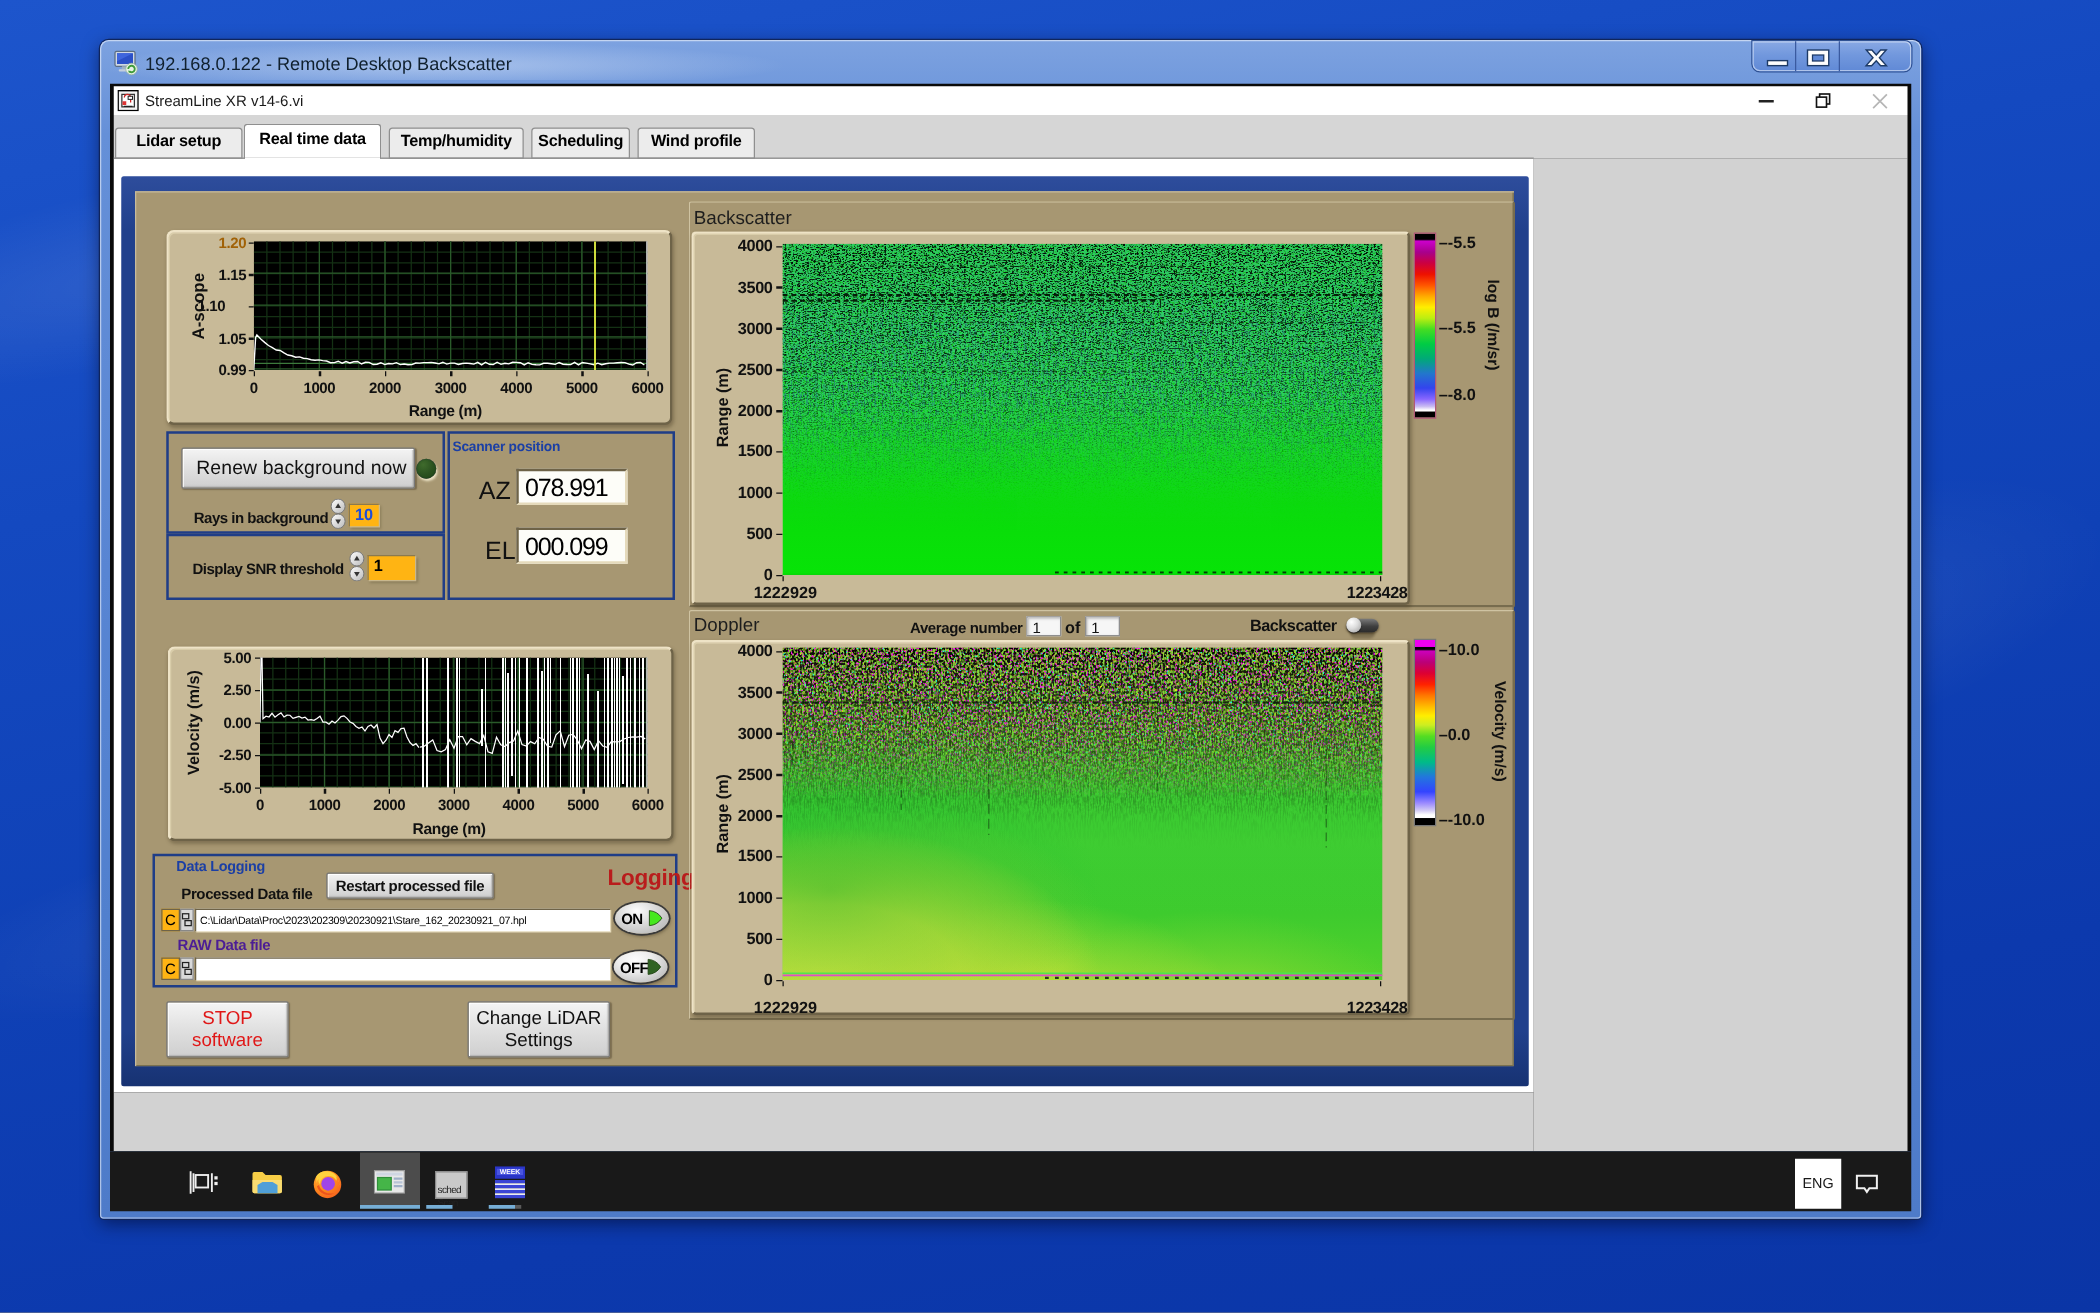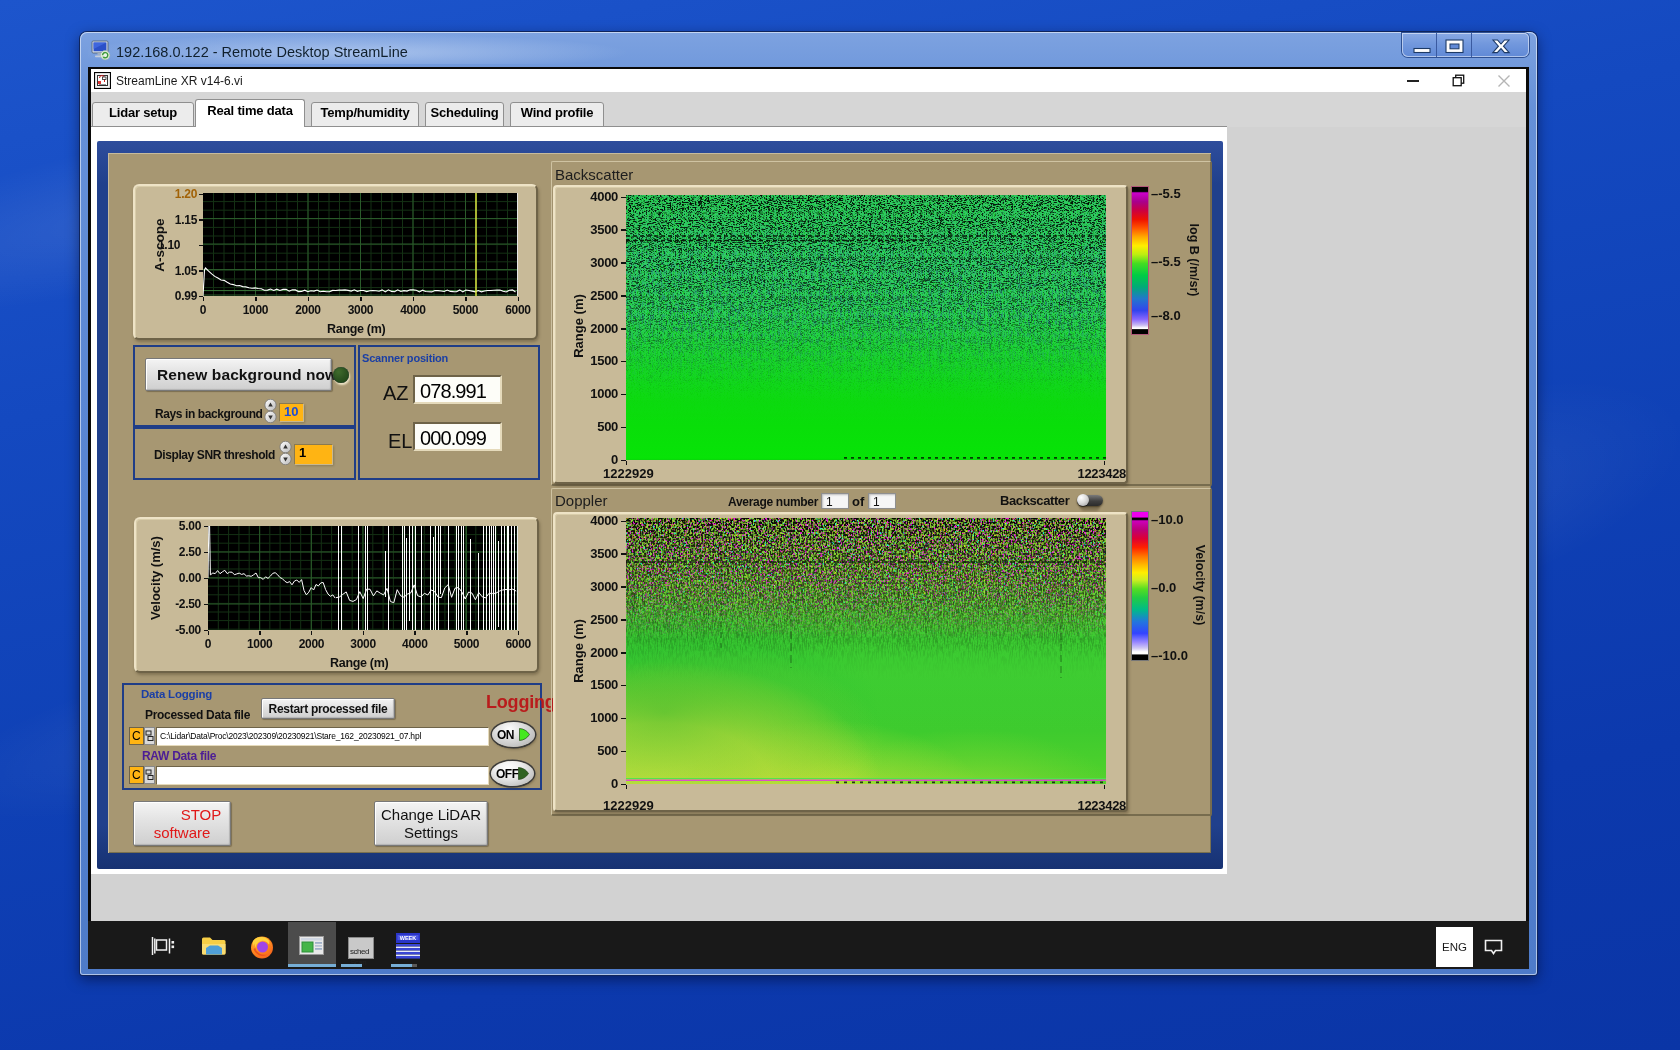--- a/index.html
+++ b/index.html
@@ -29,21 +29,21 @@
 <svg class="abs" style="left:91px;top:40px" width="20" height="21" viewBox="0 0 20 21">
   <rect x="1" y="1" width="16" height="12" rx="1.2" fill="#cfd8e4" stroke="#5a6d84" stroke-width="1"></rect>
   <rect x="2.6" y="2.6" width="12.8" height="8.6" fill="#2b50c8"></rect>
   <path d="M2.6 2.6 L15.4 2.6 L2.6 9 Z" fill="#3f66dd"></path>
   <rect x="6.5" y="13" width="5" height="2.4" fill="#9fb0c4"></rect>
   <rect x="4" y="15.4" width="10" height="1.8" rx="0.8" fill="#c3cedd"></rect>
   <circle cx="14.2" cy="15.2" r="4.6" fill="#e9f2e6" stroke="#9db89a" stroke-width="0.6"></circle>
   <path d="M11.6 15.2 a2.6 2.6 0 1 1 1.1 2.1" fill="none" stroke="#3f9c3a" stroke-width="1.5"></path>
   <path d="M12.2 18.4 l1.3-1.6 -2 -0.4 Z" fill="#3f9c3a"></path>
 </svg>
-<div class="abs" style="left:116px;top:44px;font-size:14.5px;color:#10202e;">192.168.0.122 - Remote Desktop StreamLine</div>
+<div class="abs" style="left:116px;top:44px;font-size:14.5px;color:#10202e;">192.168.0.122 - Remote Desktop Backscatter</div>
 
 <div class="abs" style="left:1402px;top:33px;width:127px;height:24px;border-radius:0 5px 6px 6px;
 background:linear-gradient(180deg,#89a9e4 0%,#7298dd 45%,#6089d6 100%);
 box-shadow:inset 0 0 0 1px rgba(255,255,255,0.5),0 0 0 1px #2f5193;"></div>
 <div class="abs" style="left:1436px;top:33px;width:1px;height:24px;background:#3a5aa0;"></div>
 <div class="abs" style="left:1471px;top:33px;width:1px;height:24px;background:#3a5aa0;"></div>
 <svg class="abs" style="left:1402px;top:33px" width="127" height="24" viewBox="0 0 127 24">
   <rect x="12" y="15.5" width="16" height="4" fill="#fdfdfd" stroke="#1d3a66" stroke-width="1.1"></rect>
   <g>
       <rect x="44" y="7" width="17" height="12.5" fill="#fdfdfd" stroke="#1d3a66" stroke-width="1.1"></rect>
@@ -189,21 +189,21 @@
 <div class="abs" style="left:465.0px;top:297px;width:1.5px;height:4px;background:#111;"></div>
 <div class="abs" style="left:445.5px;top:303px;font-size:12px;font-weight:bold;color:#111;white-space:nowrap;width:40px;text-align:center;letter-spacing:-0.3px;">5000</div>
 <div class="abs" style="left:517.5px;top:297px;width:1.5px;height:4px;background:#111;"></div>
 <div class="abs" style="left:498.0px;top:303px;font-size:12px;font-weight:bold;color:#111;white-space:nowrap;width:40px;text-align:center;letter-spacing:-0.3px;">6000</div>
 <div class="abs" style="left:327px;top:322px;font-size:12.5px;font-weight:bold;color:#111;white-space:nowrap;letter-spacing:-0.3px;">Range (m)</div>
 <div class="abs" style="left:159px;top:245px;font-size:13.5px;font-weight:bold;color:#111;white-space:nowrap;transform:translate(-50%,-50%) rotate(-90deg);">A-scope</div>
 <div class="abs" style="left:133px;top:345px;width:223px;height:82px;border:2px solid #1f3d87;"></div>
 <div class="abs" style="left:133px;top:427px;width:223px;height:53px;border:2px solid #1f3d87;"></div>
 <div class="abs" style="left:358px;top:345px;width:182px;height:135px;border:2px solid #1f3d87;"></div>
 <div class="abs" style="left:145px;top:358px;width:187px;height:33px;border-radius:2px;background:linear-gradient(180deg,#f4f4f4 0%,#e2e2e2 45%,#cfcfcf 100%);border:1px solid #787878;box-shadow:inset 1px 1px 0 #ffffff, inset -1px -1px 1px #b3b3b3, 1px 1px 1px rgba(70,60,40,0.45);"></div>
-<div class="abs" style="left:157px;top:366px;font-size:15.5px;font-weight:bold;color:#111;white-space:nowrap;letter-spacing:0.1px;">Renew background now</div>
+<div class="abs" style="left:157px;top:366px;font-size:15.5px;font-weight:normal;color:#111;white-space:nowrap;letter-spacing:0.1px;">Renew background now</div>
 <div class="abs" style="left:333px;top:367px;width:16px;height:16px;border-radius:50%;background:radial-gradient(circle at 35% 30%,#3f6b2c 0%,#2b5220 50%,#1d4314 100%);box-shadow:1px 2px 2px rgba(255,248,220,0.8), inset 0 0 1px #123;"></div>
 <div class="abs" style="left:155px;top:407px;font-size:12px;font-weight:bold;color:#111;white-space:nowrap;letter-spacing:-0.4px;">Rays in background</div>
 <svg class="abs" style="left:264px;top:399px" width="13" height="24" viewBox="0 0 13 24">
     <ellipse cx="6.5" cy="6" rx="5.6" ry="5.8" fill="url(#spg)" stroke="#777" stroke-width="0.8"></ellipse>
     <ellipse cx="6.5" cy="18" rx="5.6" ry="5.8" fill="url(#spg)" stroke="#777" stroke-width="0.8"></ellipse>
     <path d="M4.2 7.4 L8.8 7.4 L6.5 3.6 Z" fill="#333"></path>
     <path d="M4.2 16.6 L8.8 16.6 L6.5 20.4 Z" fill="#333"></path>
   </svg>
 <div class="abs" style="left:279px;top:403px;width:24px;height:18px;background:#ffb413;border-top:1px solid #8a7a50;border-left:1px solid #8a7a50;box-shadow:1px 1px 0 #c9b88e, 2px 2px 2px rgba(70,60,30,0.28);"></div><div class="abs" style="left:284px;top:404px;font-size:13px;font-weight:bold;color:#1d4ed8;white-space:nowrap;">10</div>
 <div class="abs" style="left:154px;top:448px;font-size:12px;font-weight:bold;color:#111;white-space:nowrap;letter-spacing:-0.4px;">Display SNR threshold</div>
@@ -359,21 +359,21 @@
     <rect x="1" y="1" width="5" height="4" fill="none" stroke="#222" stroke-width="1"></rect>
     <rect x="3" y="6.5" width="5" height="4" fill="none" stroke="#222" stroke-width="1"></rect>
   </svg><div class="abs" style="left:156px;top:766px;width:332px;height:18px;background:#ffffff;border-top:1px solid #6e6348;border-left:1px solid #6e6348;box-shadow:1px 1px 0 #e5dabb;"></div>
 <div class="abs" style="left:492px;top:722px;width:43px;height:25px;border-radius:50%;background:radial-gradient(ellipse at 40% 28%,#fdfdfd 0%,#dedede 38%,#ababab 100%);box-shadow:0 0 0 1.5px #3a3a3a, 1px 2px 3px rgba(60,50,30,0.55);"></div><div class="abs" style="left:497px;top:728px;font-size:12px;font-weight:bold;color:#000;white-space:nowrap;letter-spacing:-0.5px;">ON</div><svg class="abs" style="left:518px;top:727px" width="13" height="15" viewBox="0 0 13 15">
     <path d="M1.5 1.5 Q8 2 11.5 7.5 Q8 13 1.5 13.5 Z" fill="#45e81e" stroke="#224415" stroke-width="0.7"></path>
   </svg>
 <div class="abs" style="left:491px;top:761px;width:43px;height:25px;border-radius:50%;background:radial-gradient(ellipse at 40% 28%,#fdfdfd 0%,#ececec 38%,#ababab 100%);box-shadow:0 0 0 1.5px #3a3a3a, 1px 2px 3px rgba(60,50,30,0.55);"></div><div class="abs" style="left:496px;top:767px;font-size:12px;font-weight:bold;color:#000;white-space:nowrap;letter-spacing:-0.5px;">OFF</div><svg class="abs" style="left:517px;top:766px" width="13" height="15" viewBox="0 0 13 15">
     <path d="M1.5 1.5 Q8 2 11.5 7.5 Q8 13 1.5 13.5 Z" fill="#2f6322" stroke="#224415" stroke-width="0.7"></path>
   </svg>
 <div class="abs" style="left:133px;top:801px;width:98px;height:45px;border-radius:2px;background:linear-gradient(180deg,#f4f4f4 0%,#e2e2e2 45%,#cfcfcf 100%);border:1px solid #787878;box-shadow:inset 1px 1px 0 #ffffff, inset -1px -1px 1px #b3b3b3, 1px 1px 1px rgba(70,60,40,0.45);"></div>
-<div class="abs" style="left:133px;top:806px;font-size:15px;font-weight:normal;color:#e01818;white-space:nowrap;width:98px;text-align:center;margin-left:19px;">STOP</div>
+<div class="abs" style="left:133px;top:806px;font-size:15px;font-weight:normal;color:#e01818;white-space:nowrap;width:98px;text-align:center;">STOP</div>
 <div class="abs" style="left:133px;top:824px;font-size:15px;font-weight:normal;color:#e01818;white-space:nowrap;width:98px;text-align:center;">software</div>
 <div class="abs" style="left:374px;top:801px;width:114px;height:45px;border-radius:2px;background:linear-gradient(180deg,#f4f4f4 0%,#e2e2e2 45%,#cfcfcf 100%);border:1px solid #787878;box-shadow:inset 1px 1px 0 #ffffff, inset -1px -1px 1px #b3b3b3, 1px 1px 1px rgba(70,60,40,0.45);"></div>
 <div class="abs" style="left:374px;top:806px;font-size:15px;font-weight:normal;color:#111;white-space:nowrap;width:114px;text-align:center;">Change LiDAR</div>
 <div class="abs" style="left:374px;top:824px;font-size:15px;font-weight:normal;color:#111;white-space:nowrap;width:114px;text-align:center;">Settings</div>
 <div class="abs" style="left:551px;top:161px;width:661px;height:325px;border-top:1px solid #cfc3a2;border-left:1px solid #cfc3a2;border-bottom:2px solid #776c4e;border-right:2px solid #776c4e;border-radius:2px;"></div>
 <div class="abs" style="left:555px;top:166px;font-size:15px;font-weight:normal;color:#1d1d1d;white-space:nowrap;">Backscatter</div>
 <div class="abs" style="left:553px;top:185px;width:575px;height:299px;background:#c8ba98;border-radius:4px;border-top:2px solid #eee3c6;border-left:2px solid #eee3c6;border-bottom:2px solid #6e6348;border-right:2px solid #6e6348;box-shadow:inset 1px 1px 0 #d9cdaa, 1px 2px 3px rgba(60,50,30,0.35);"></div>
 <div class="abs" style="left:570px;top:189.0px;width:48px;text-align:right;font-size:13px;font-weight:bold;color:#111;white-space:nowrap;letter-spacing:-0.3px;">4000</div>
 <div class="abs" style="left:620.5px;top:196.5px;width:5px;height:1.5px;background:#111;"></div>
 <div class="abs" style="left:570px;top:221.875px;width:48px;text-align:right;font-size:13px;font-weight:bold;color:#111;white-space:nowrap;letter-spacing:-0.3px;">3500</div>

